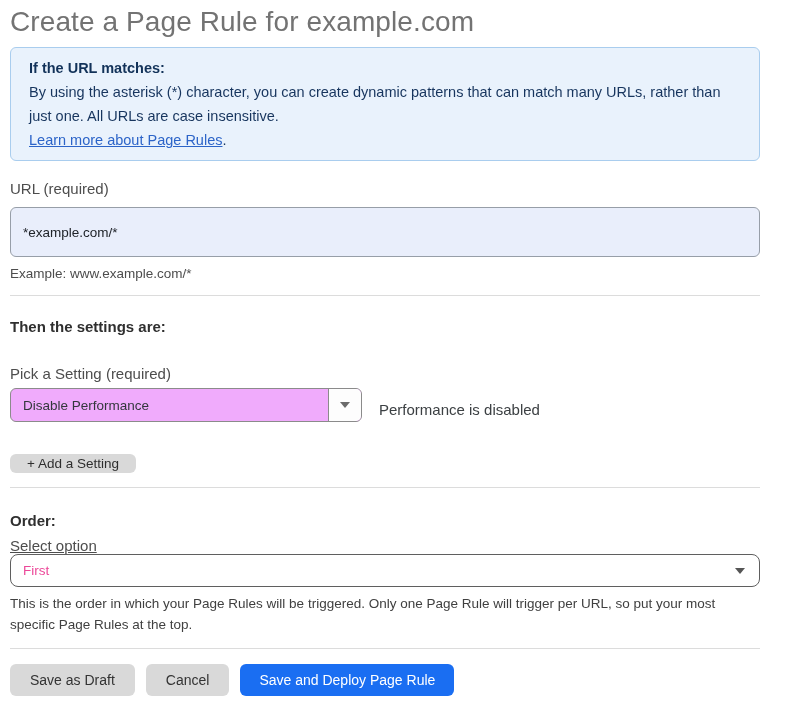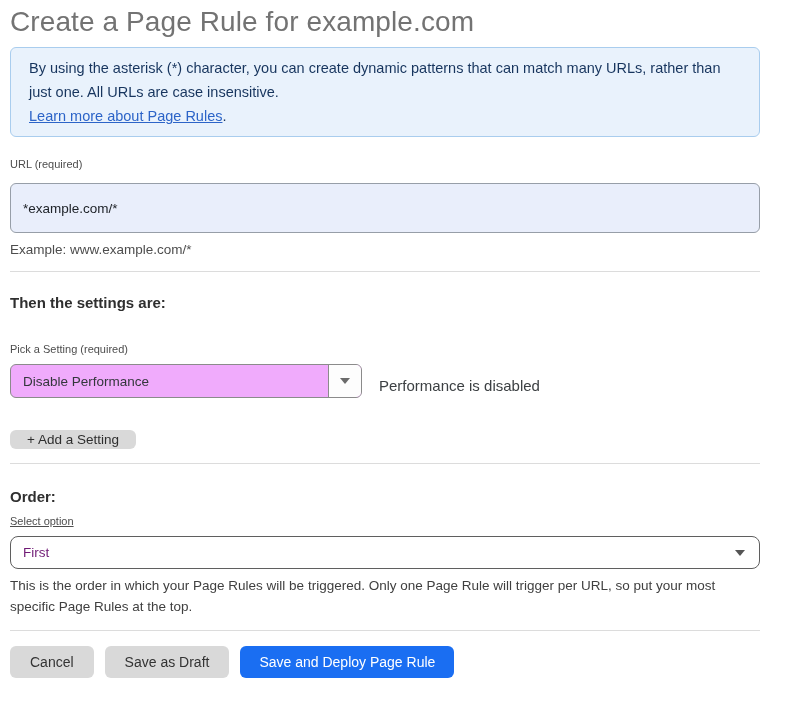--- a/index.html
+++ b/index.html
@@ -36,21 +36,21 @@
     font-weight: bold;
     color: #123259;
   }
   .info-box a.info-link {
     color: #2c64c8;
     text-decoration: underline;
     cursor: pointer;
   }
   .field-label {
     margin-top: 19px;
-    font-size: 11px;
+    font-size: 15px;
     color: #4d4d4d;
     line-height: 17px;
   }
   .url-input {
     display: block;
     margin-top: 10px;
     width: 750px;
     height: 50px;
     background: #e9eefb;
     border: 1px solid #979ea8;
@@ -139,31 +139,30 @@
     border: none;
     border-radius: 6px;
     font-family: "Liberation Sans", sans-serif;
     font-size: 13.5px;
     color: #2e2e2e;
     cursor: pointer;
   }
   .order-select-label { margin-top: 7px; text-decoration: underline; }
   .order-select {
     position: relative;
-    margin-top: 6px;
     width: 750px;
     height: 33px;
     background: #ffffff;
     border: 1px solid #5f5f5f;
     border-radius: 8px;
     display: flex;
     align-items: center;
     padding-left: 12px;
     font-size: 13.5px;
-    color: #701a75;
+    color: #ec4899;
     cursor: pointer;
   }
   .order-select .tri-down {
     position: absolute;
     right: 14px;
     top: 13px;
     border-top-color: #555;
   }
   .order-help {
     margin-top: 6px;
@@ -201,20 +200,21 @@
   }
 </style>
 </head>
 <body>
 
 <div class="container">
 
   <h1 class="page-title">Create a Page Rule for example.com</h1>
 
   <div class="info-box">
+    <div class="info-heading">If the URL matches:</div>
     <div class="info-body">By using the asterisk (*) character, you can create dynamic patterns that can match many URLs, rather than just one. All URLs are case insensitive.</div>
     <div class="info-link-line"><a class="info-link">Learn more about Page Rules</a><span>.</span></div>
   </div>
 
   <div class="field-label">URL (required)</div>
   <input class="url-input" type="text" value="*example.com/*" style="">
   <div class="hint-text">Example: www.example.com/*</div>
 
   <hr class="divider divider-1">
 
@@ -243,18 +243,18 @@
   <div class="order-select">
     <span>First</span>
     <span class="tri-down"></span>
   </div>
 
   <div class="order-help">This is the order in which your Page Rules will be triggered. Only one Page Rule will trigger per URL, so put your most specific Page Rules at the top.</div>
 
   <hr class="divider divider-3">
 
   <div class="footer-buttons">
+    <button class="btn btn-gray">Save as Draft</button>
     <button class="btn btn-gray">Cancel</button>
-    <button class="btn btn-gray">Save as Draft</button>
     <button class="btn btn-primary">Save and Deploy Page Rule</button>
   </div>
 
 </div>
 
 </body></html>

